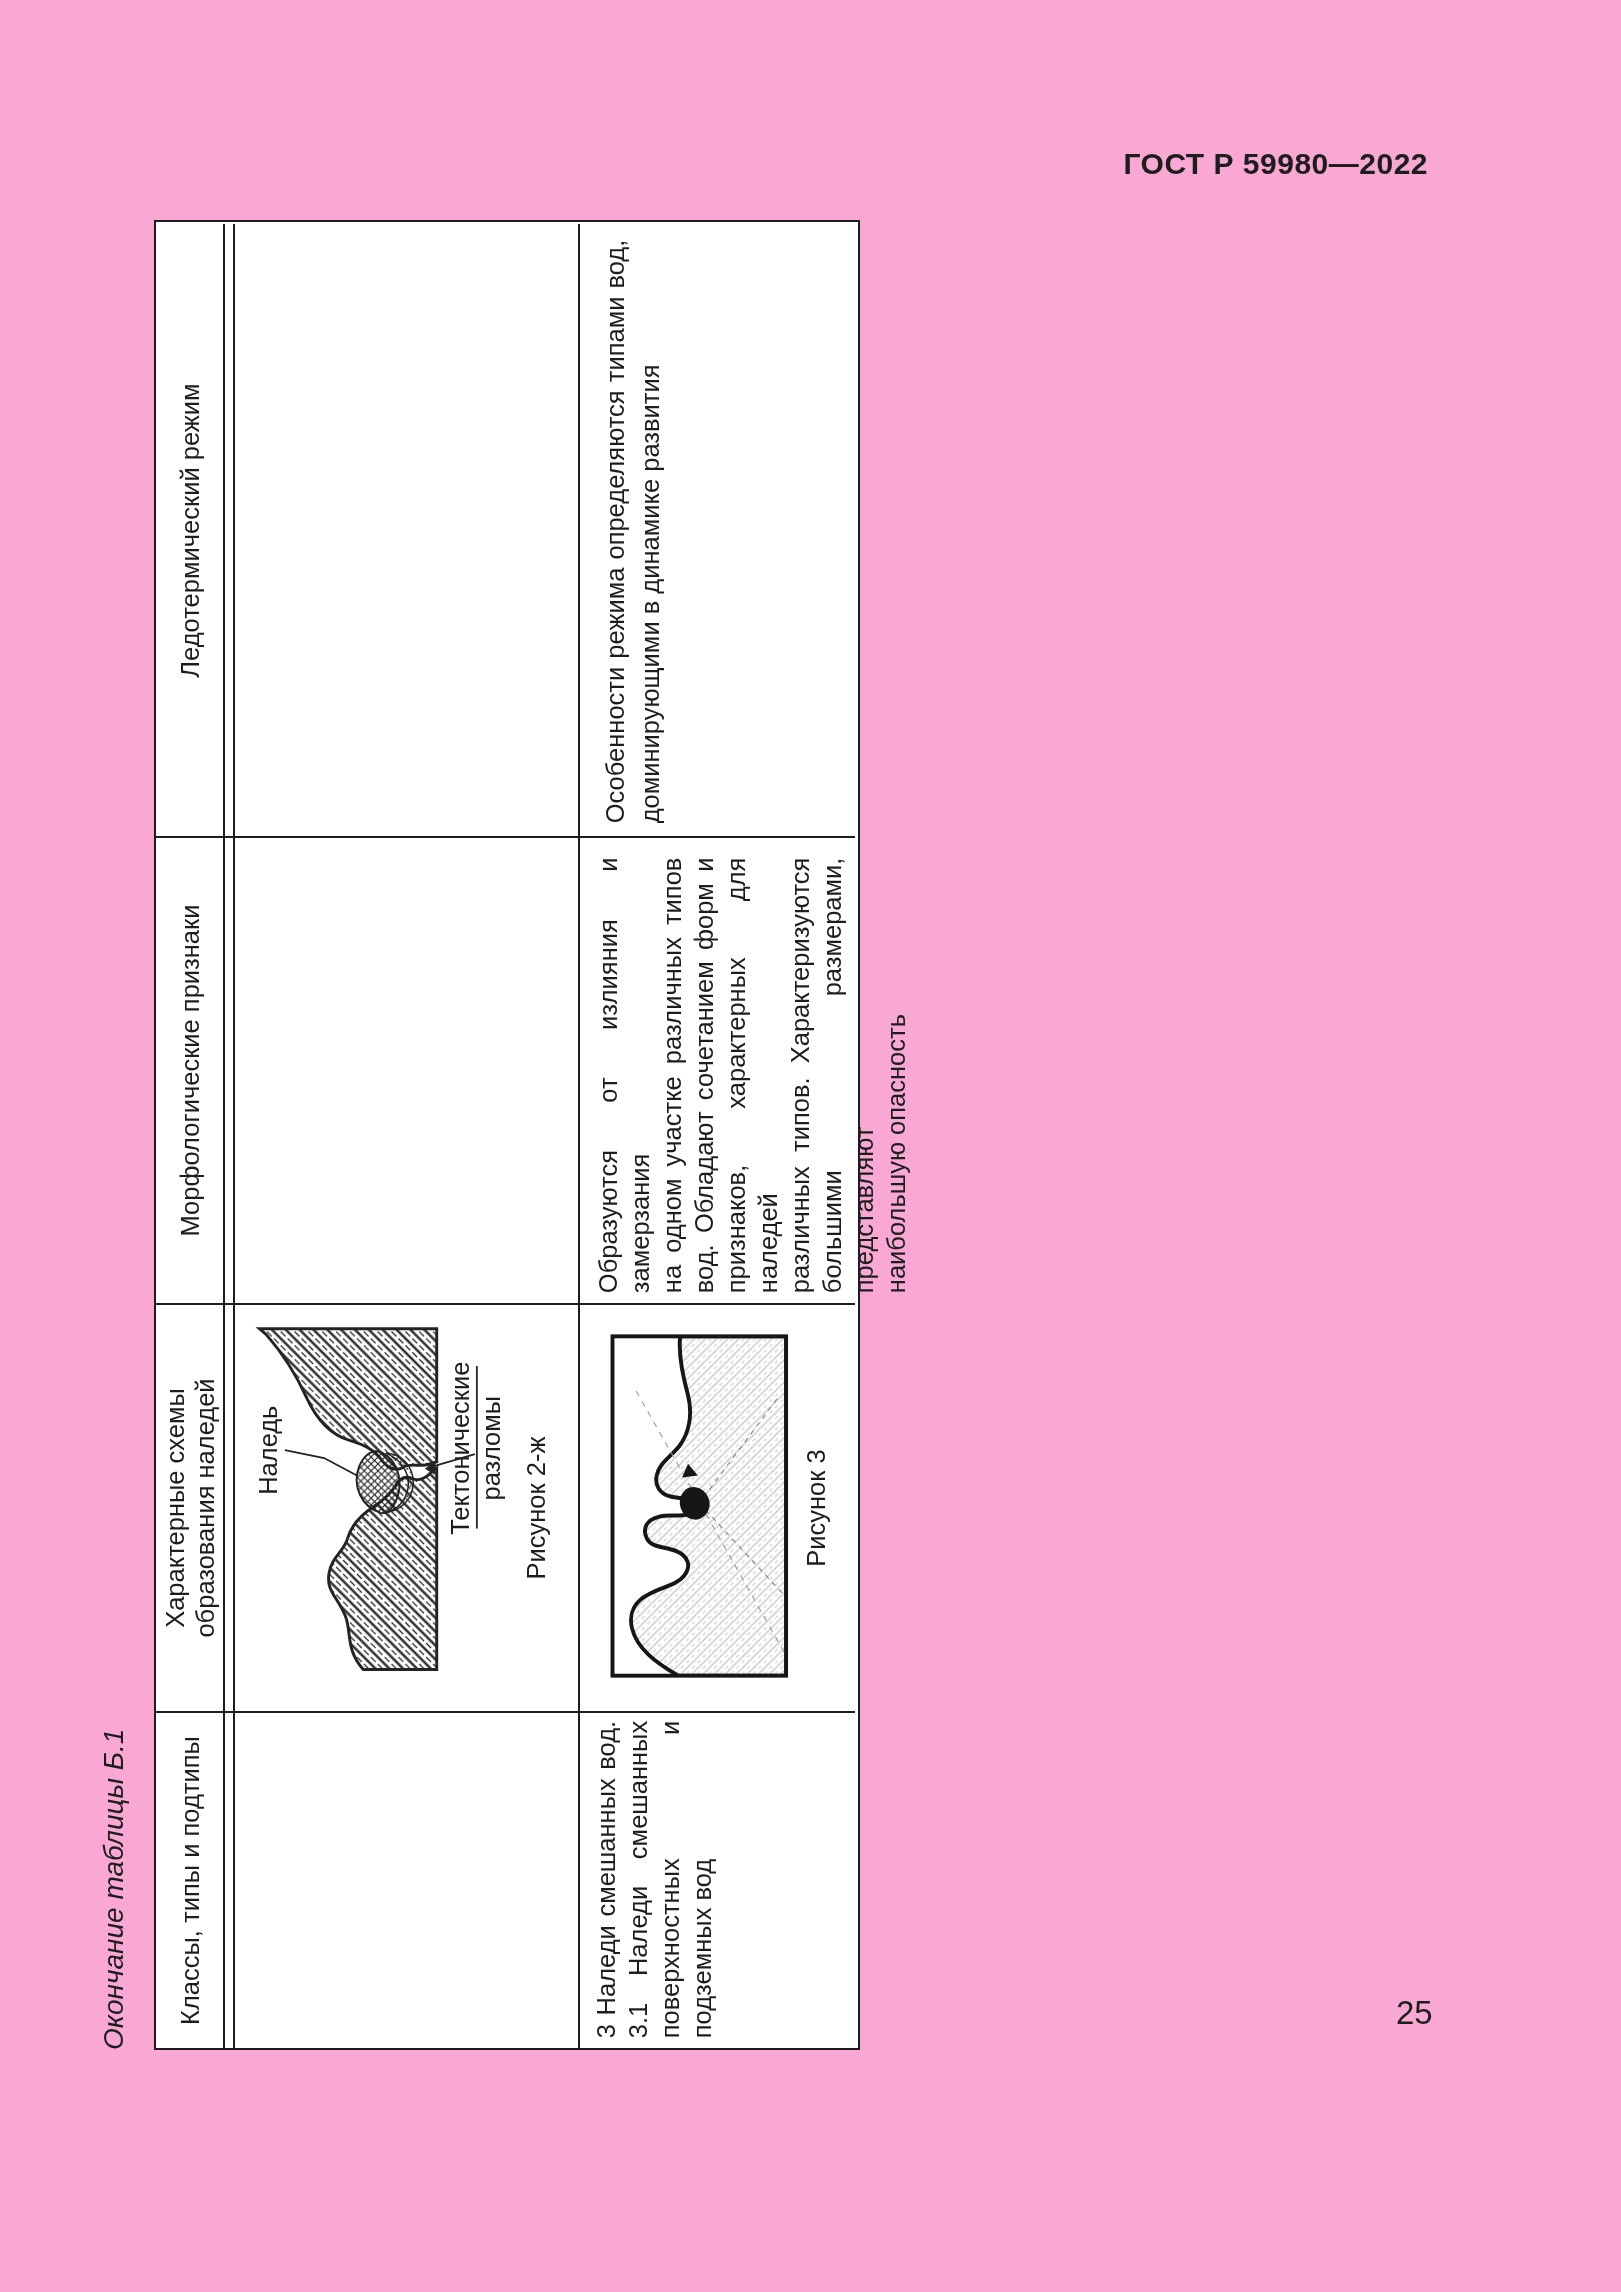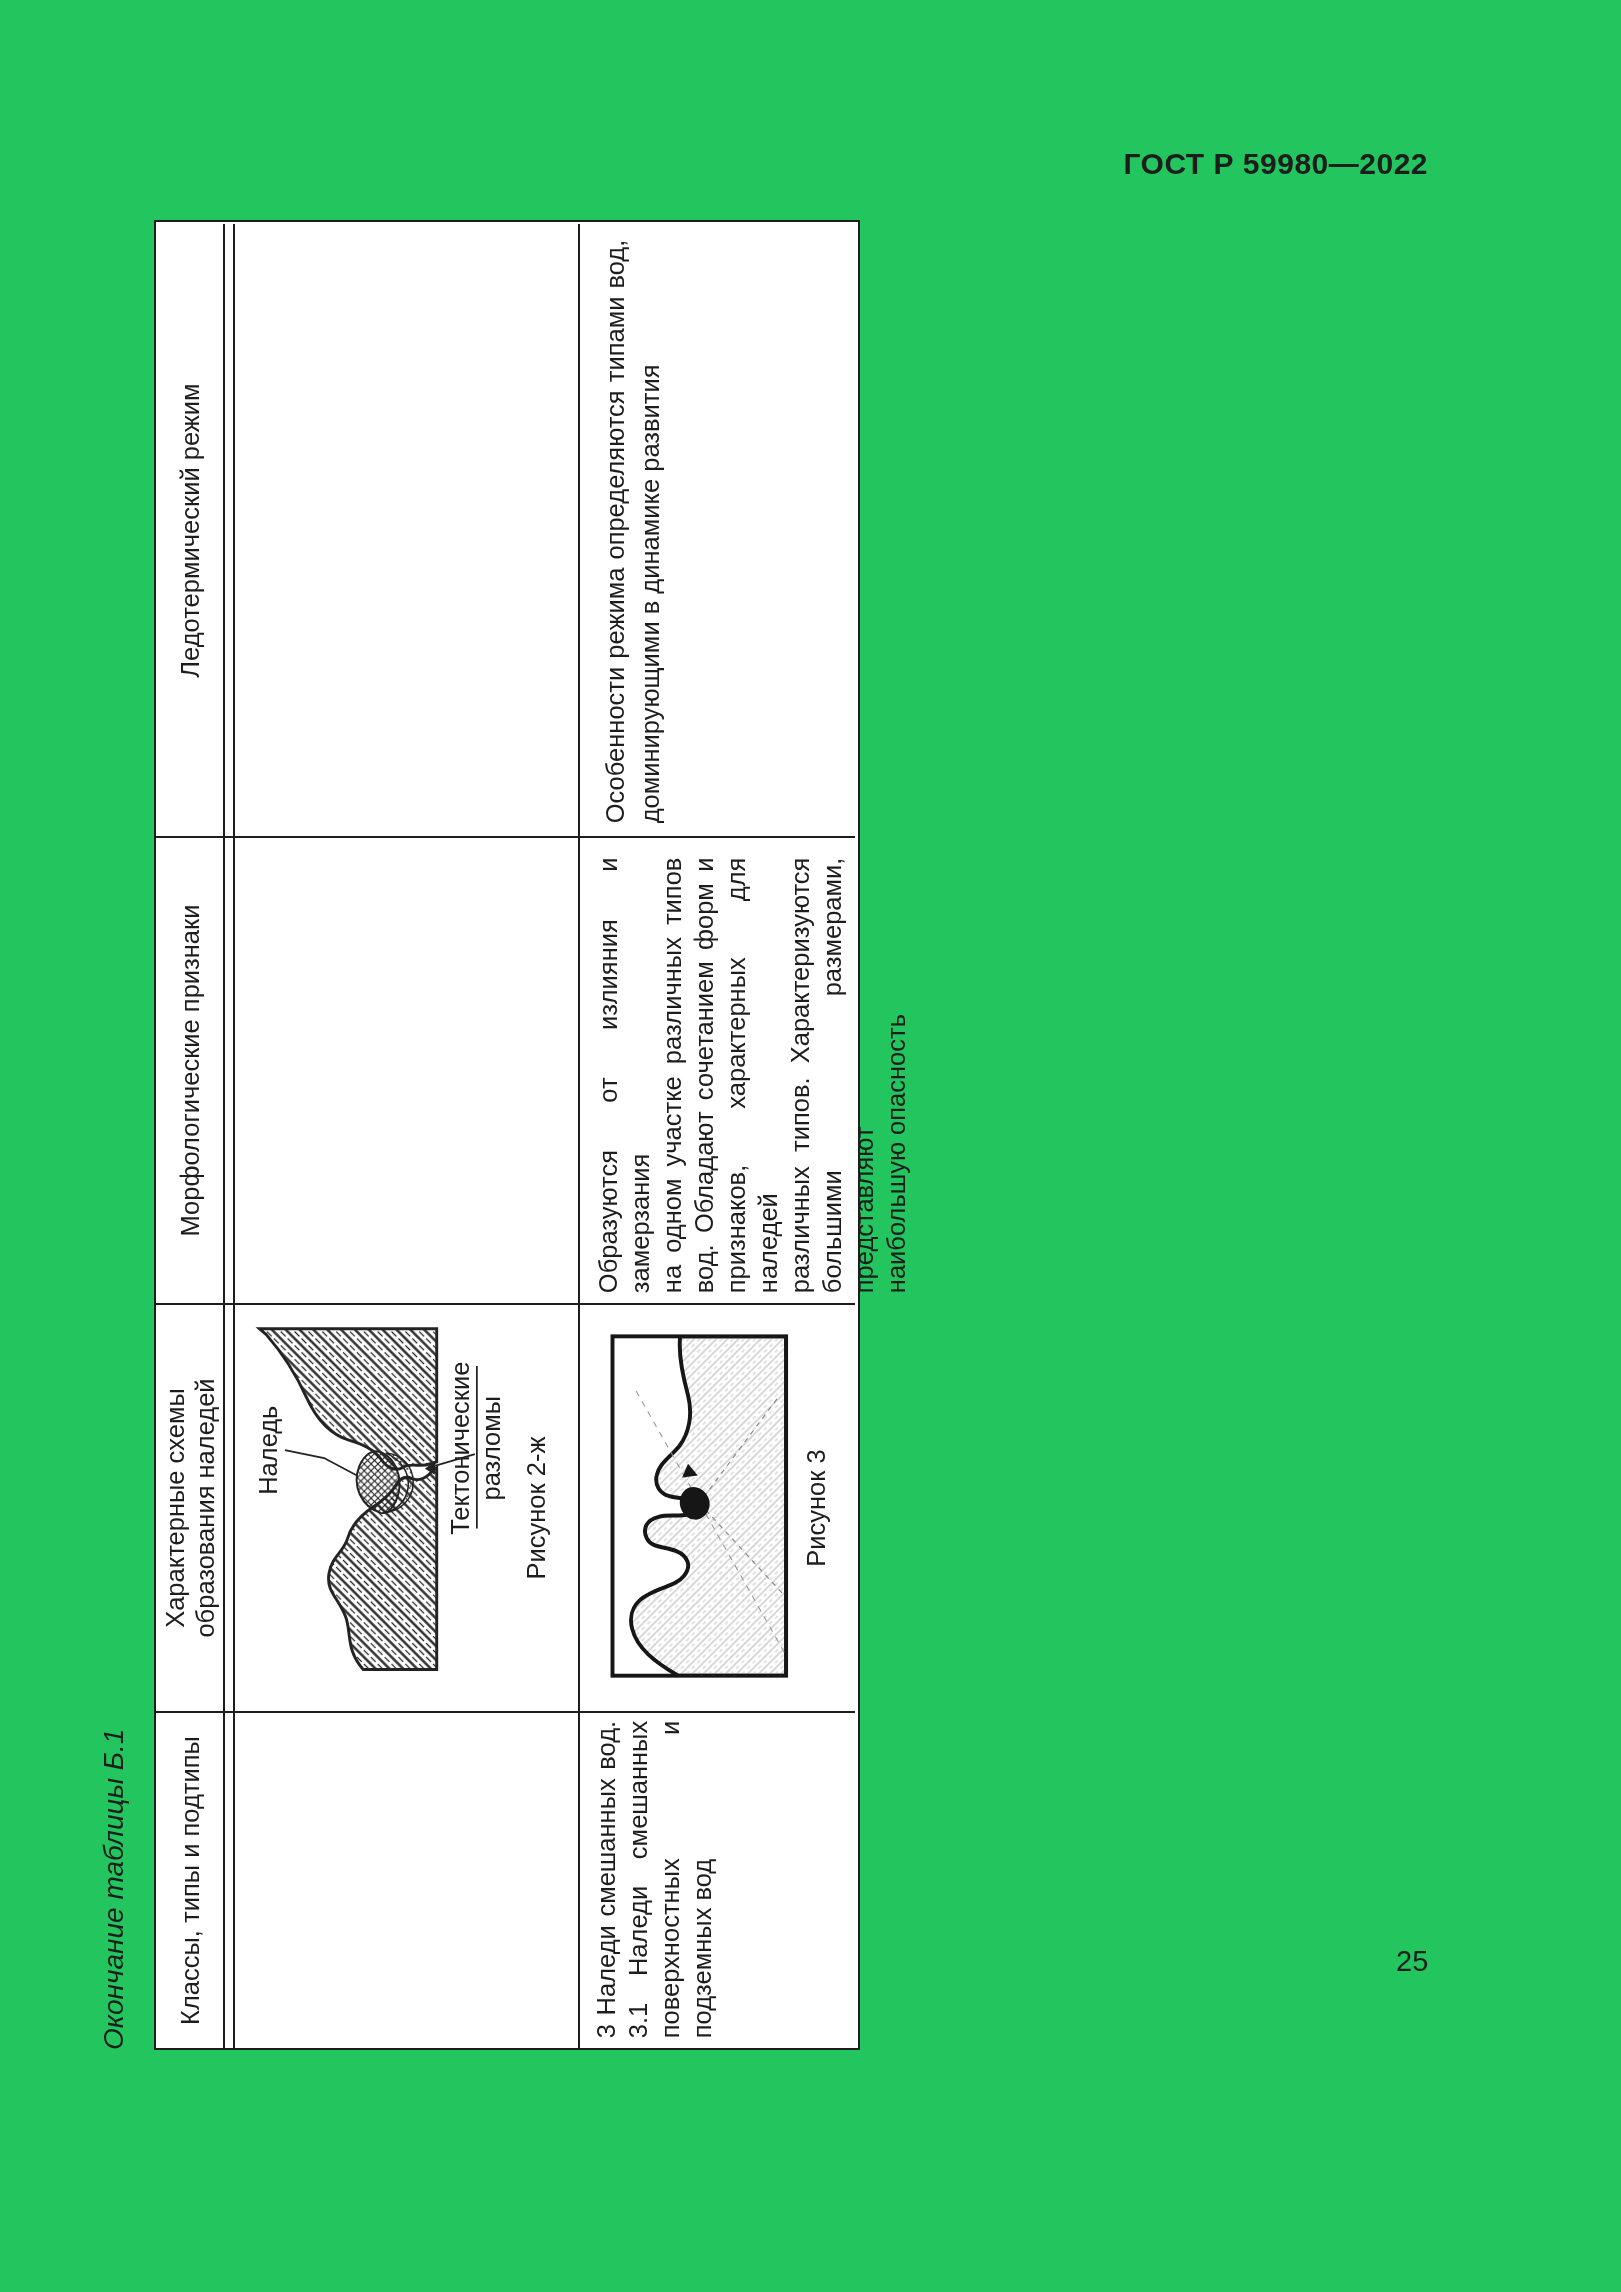--- a/index.html
+++ b/index.html
@@ -1,25 +1,25 @@
 <!DOCTYPE html>
 <html><head>
 <meta charset="utf-8">
 <style>
   * { margin:0; padding:0; box-sizing:border-box; }
   html,body { background:#ffffff; }
   body { width:1621px; height:2293px; position:relative; overflow:hidden;
          font-family:"Liberation Sans", sans-serif; color:#1d1d1d; }
 
-  .page { position:absolute; left:0; top:0; width:1621px; height:2293px; background:#22c55e; }
+  .page { position:absolute; left:0; top:0; width:1621px; height:2293px; background:#f9a8d4; }
 
   .doc-code { position:absolute; top:147px; right:193px; width:490px;
               text-align:right; font-size:30px; font-weight:bold; letter-spacing:0.5px; }
 
-  .page-number { position:absolute; left:1396px; top:1945px; font-size:29px; }
+  .page-number { position:absolute; left:1396px; top:1994px; font-size:33px; }
 
   .cont-label { position:absolute; left:98px; top:2050px; width:355px; height:45px;
                 transform:rotate(-90deg); transform-origin:0 0;
                 font-size:28px; font-style:italic; white-space:nowrap; }
 
   
   .rt-wrap { position:absolute; left:154px; top:2050px; width:1830px; height:706px;
              transform:rotate(-90deg); transform-origin:0 0;
              border:2.9px solid #1d1d1d; background:#fff; }
   .rt-row { position:absolute; left:0; width:1824px; }

